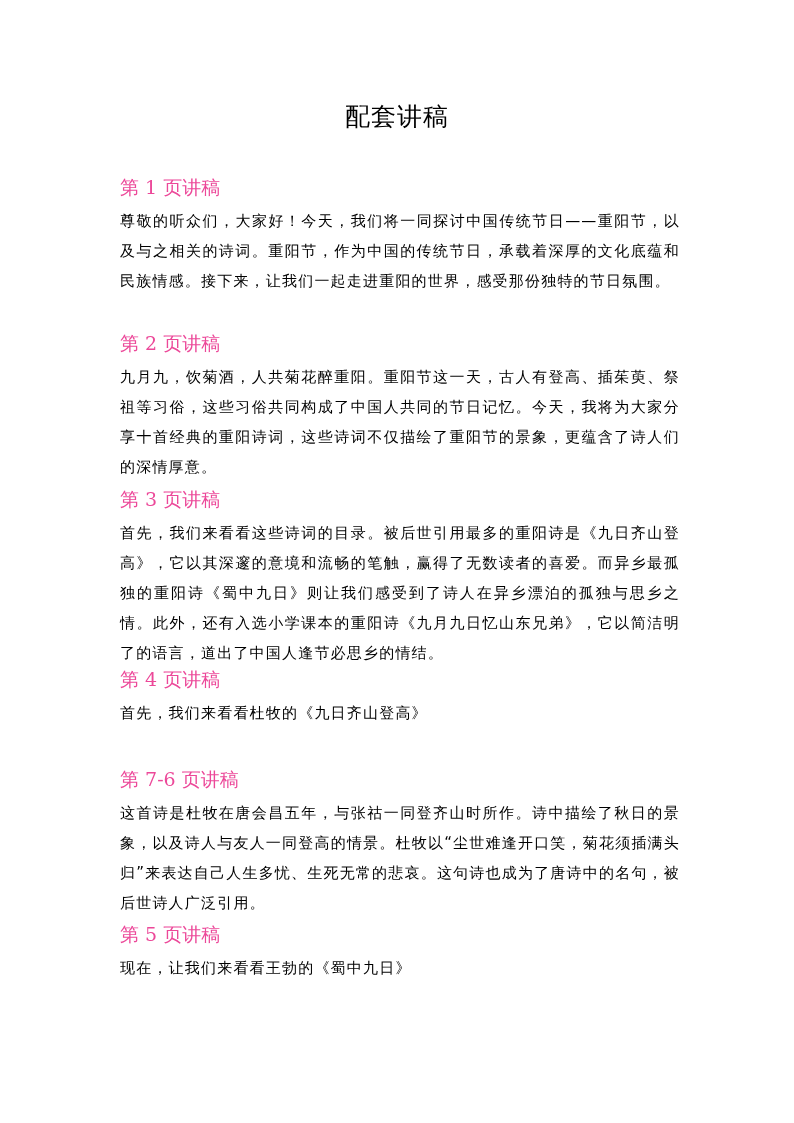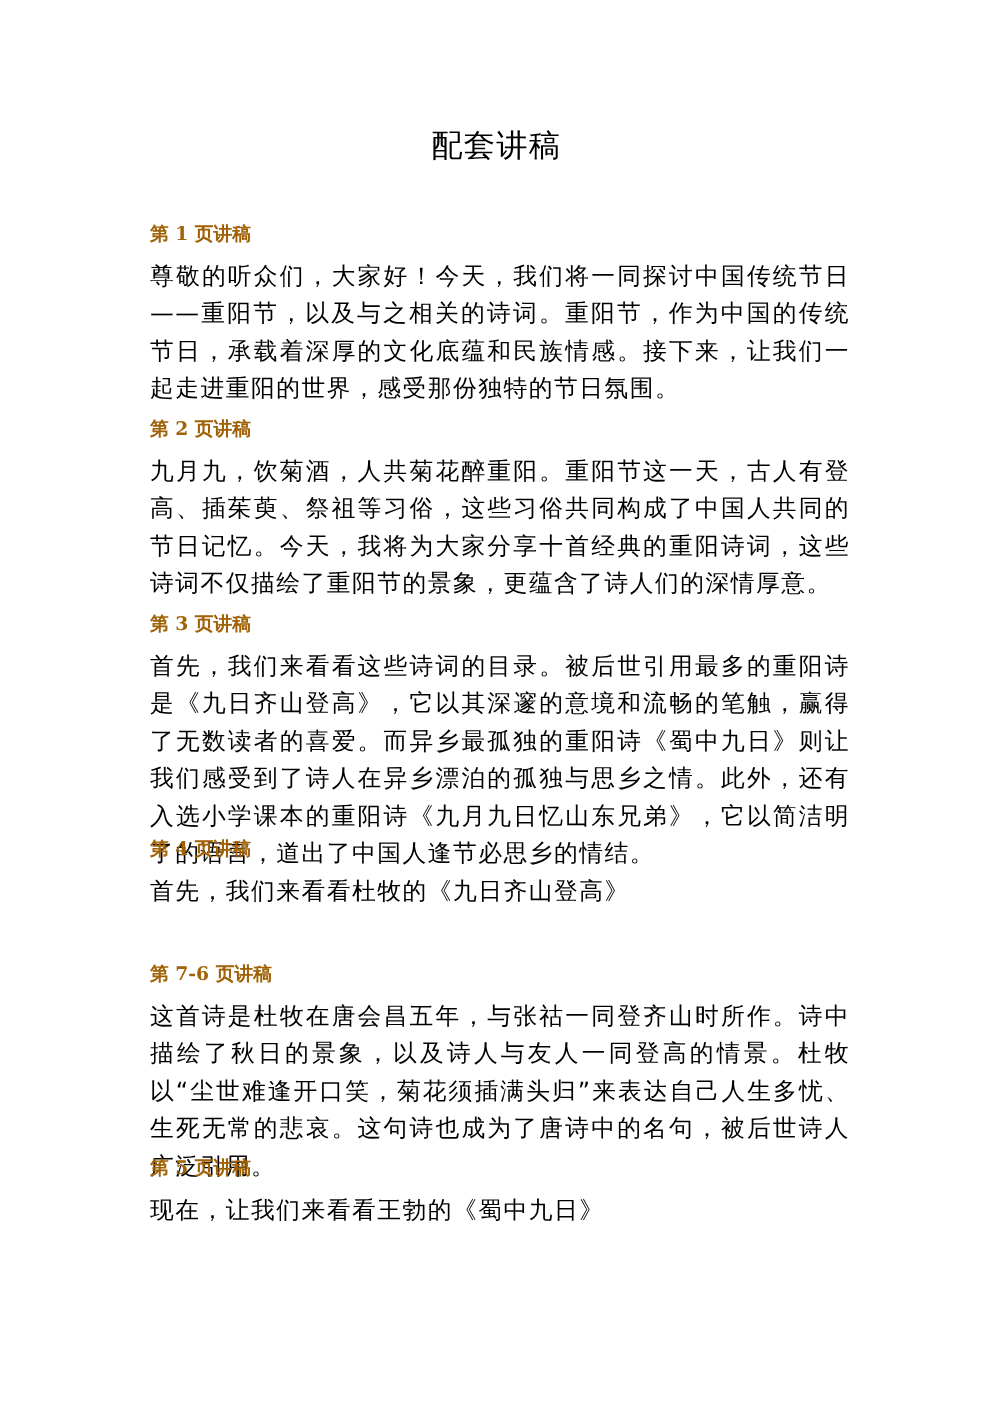--- a/index.html
+++ b/index.html
@@ -36,28 +36,28 @@
       letter-spacing: 1px;
       margin: 0;
     }
     .section {
       position: absolute;
       left: 120px;
       width: 560px;
     }
     .section-heading {
       font-family: "DejaVu Serif", "Liberation Serif", serif;
-      font-size: 15px;
-      font-weight: bold;
+      font-size: 19px;
+      font-weight: normal;
       line-height: 18px;
-      color: #a16207;
+      color: #ec4899;
       margin: 0 0 10px 0;
     }
     .section-body {
-      font-size: 19px;
+      font-size: 15px;
       line-height: 30px;
       letter-spacing: 1.2px;
       margin: 0;
       text-align: justify;
       word-break: break-all;
     }
   </style>
 </head>
 <body>
 

